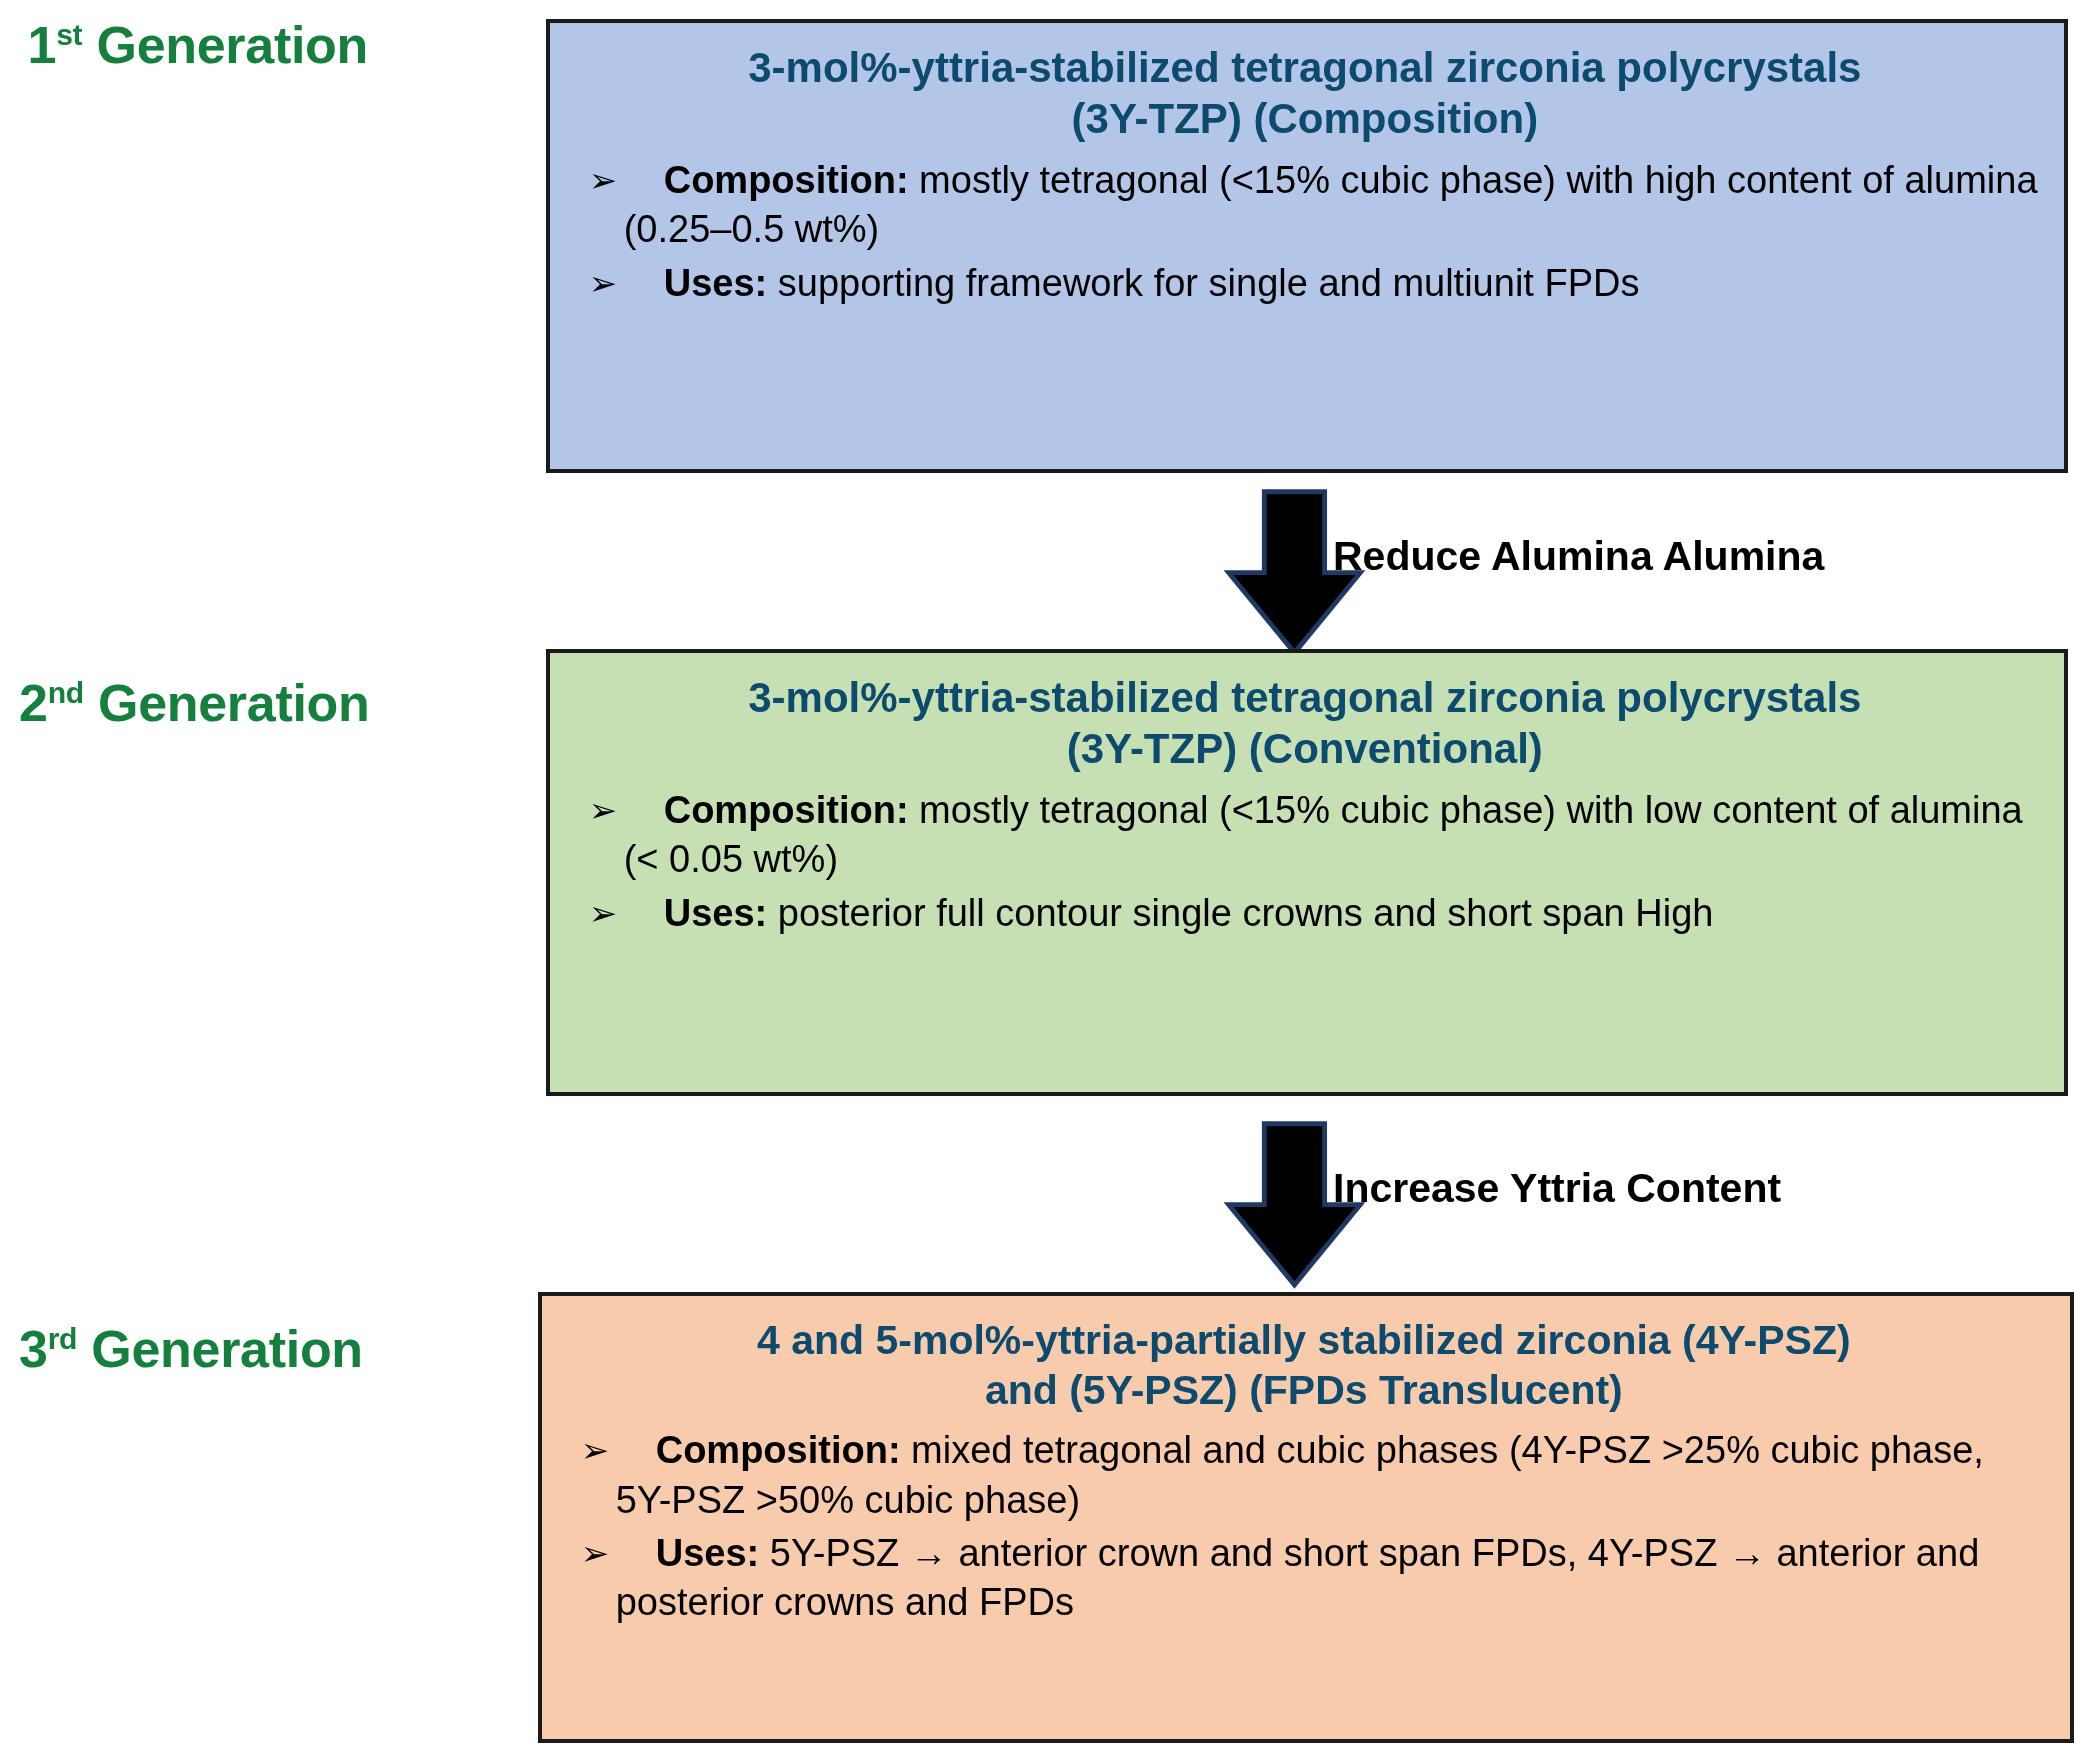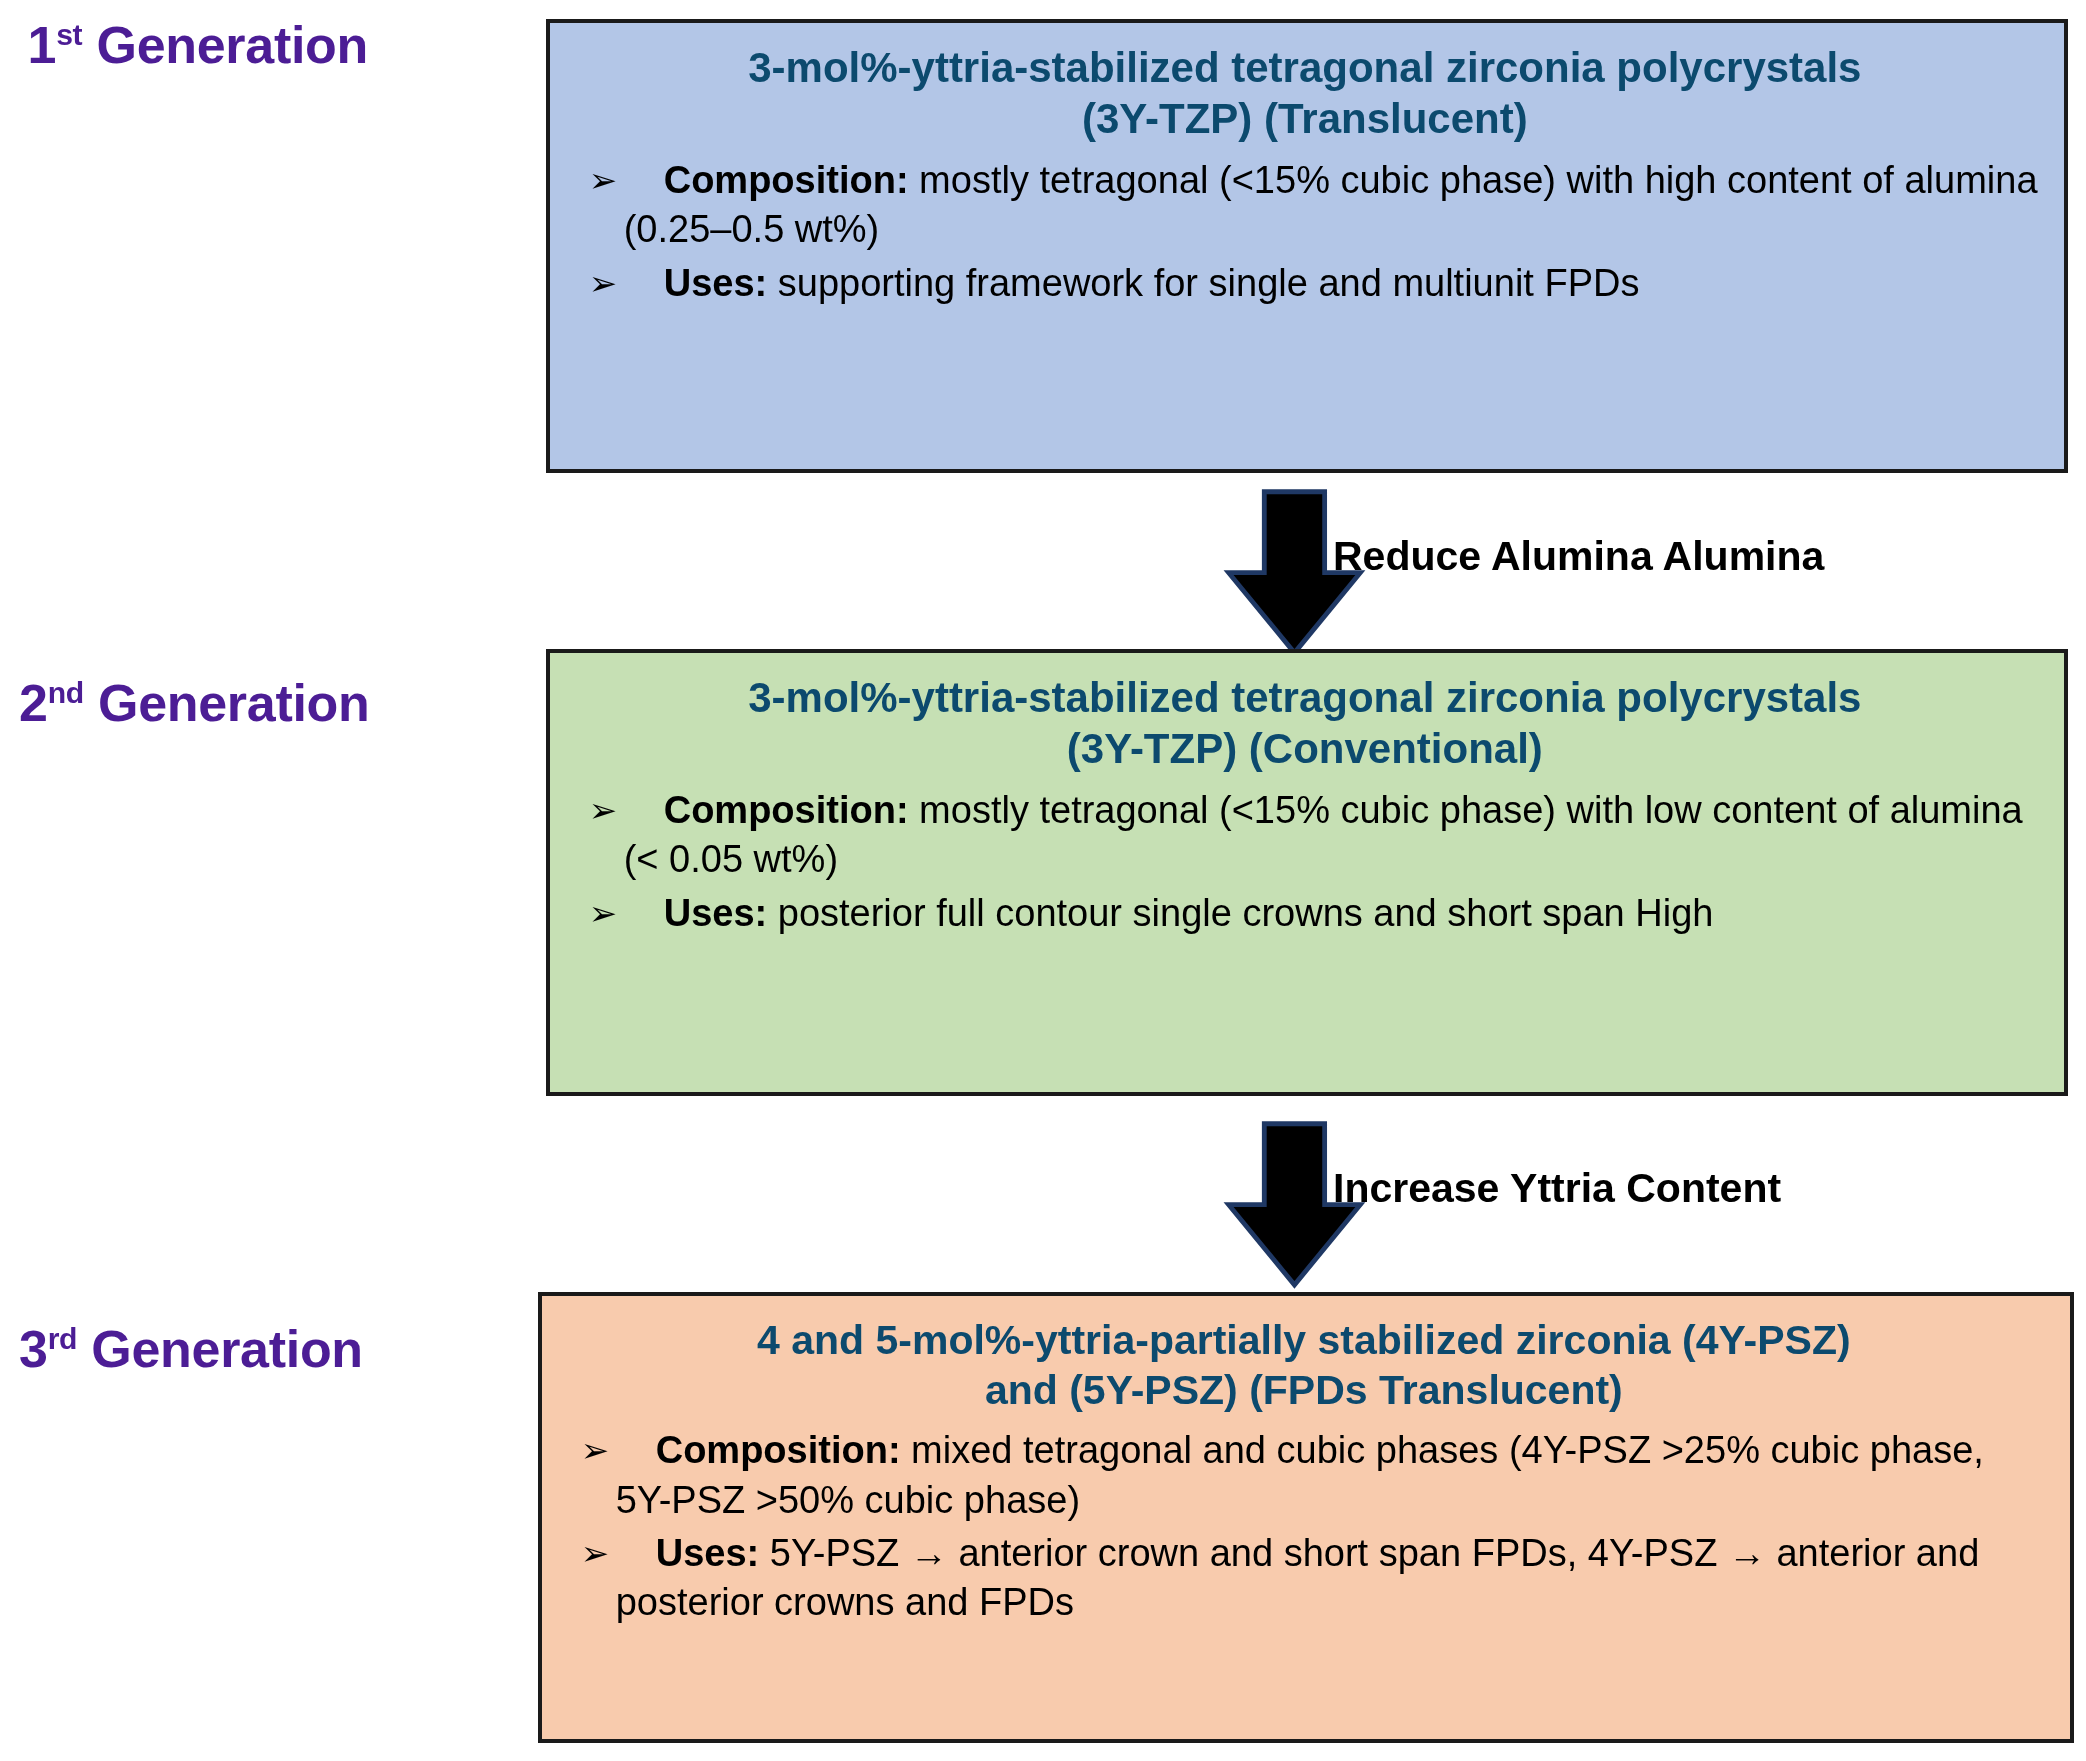--- a/index.html
+++ b/index.html
@@ -17,21 +17,21 @@
 
   .stage {
     position: absolute;
     inset: 0;
   }
 
   
   .gen-label {
     position: absolute;
     font-weight: bold;
-    color: #4c1d95;
+    color: #15803d;
     font-size: 52px;
     letter-spacing: -0.3px;
     white-space: nowrap;
     line-height: 1;
   }
   .gen-label sup {
     font-size: 0.58em;
     vertical-align: super;
     line-height: 0;
   }
@@ -128,21 +128,21 @@
 
 <div class="stage">
 
   <div class="gen-label gen-1">
     <span>1</span><sup>st</sup><span> Generation</span>
   </div>
 
   <div class="gen-box box-1">
     <div class="box-title">
       <span>3-mol%-yttria-stabilized tetragonal zirconia polycrystals</span><br>
-      <span>(3Y-TZP) (Translucent)</span>
+      <span>(3Y-TZP) (Composition)</span>
     </div>
     <ul class="bullets">
       <li class="bullet">
         <span class="bullet-marker">➢</span>
         <span class="bullet-text"><b>Composition:</b><span> mostly tetragonal (&lt;15% cubic phase) with high content of alumina (0.25–0.5 wt%)</span></span>
       </li>
       <li class="bullet">
         <span class="bullet-marker">➢</span>
         <span class="bullet-text"><b>Uses:</b><span> supporting framework for single and multiunit FPDs</span></span>
       </li>

